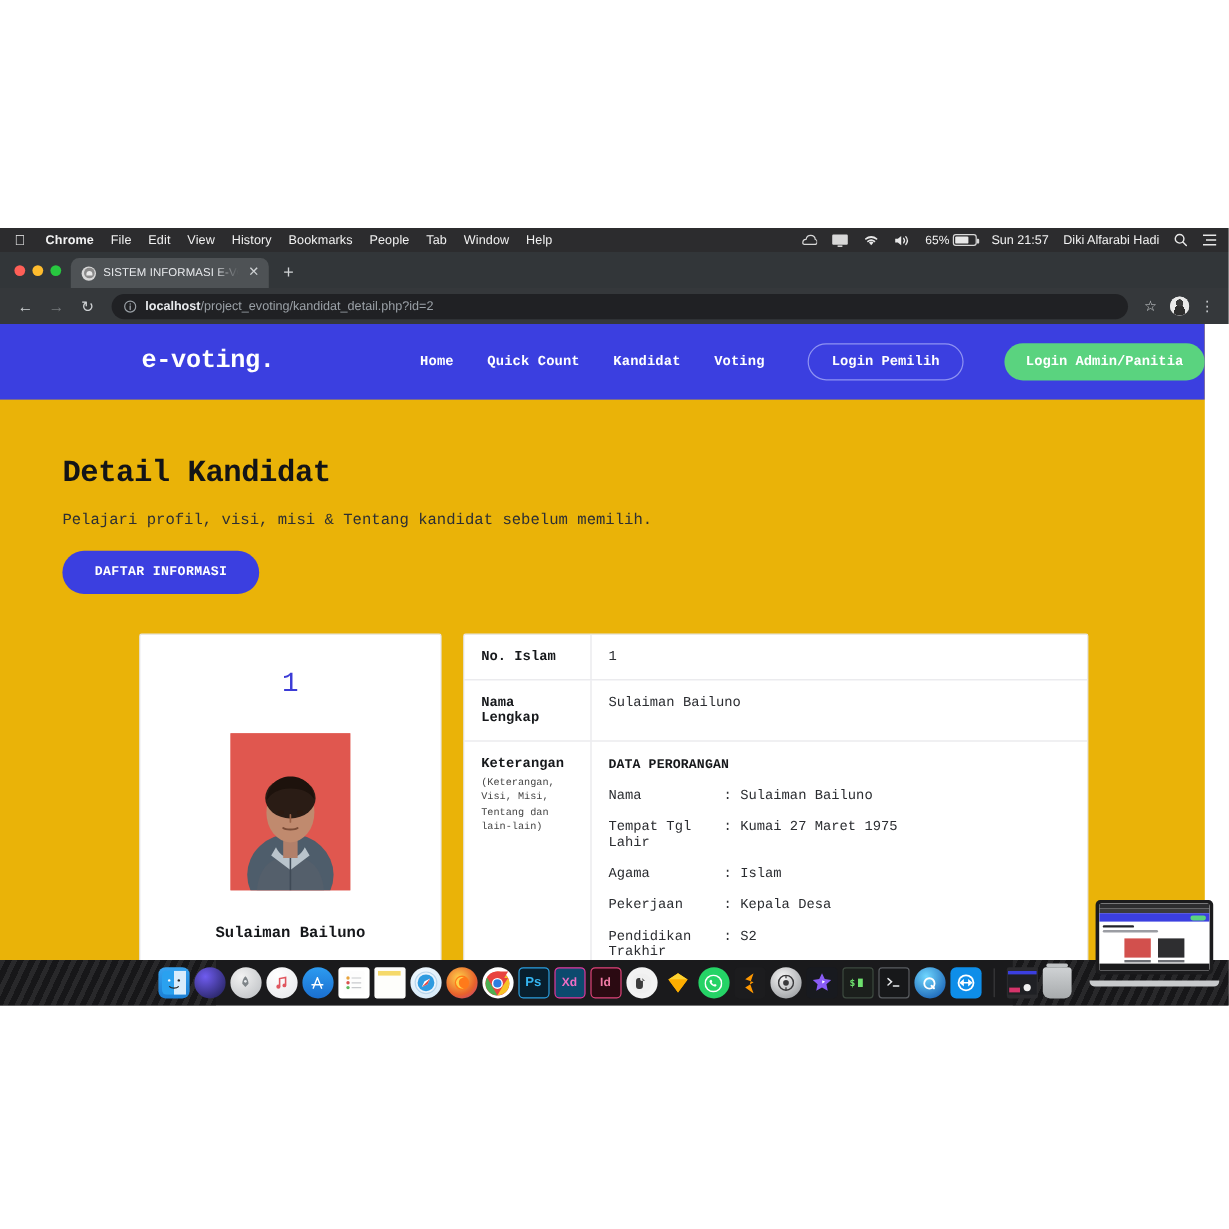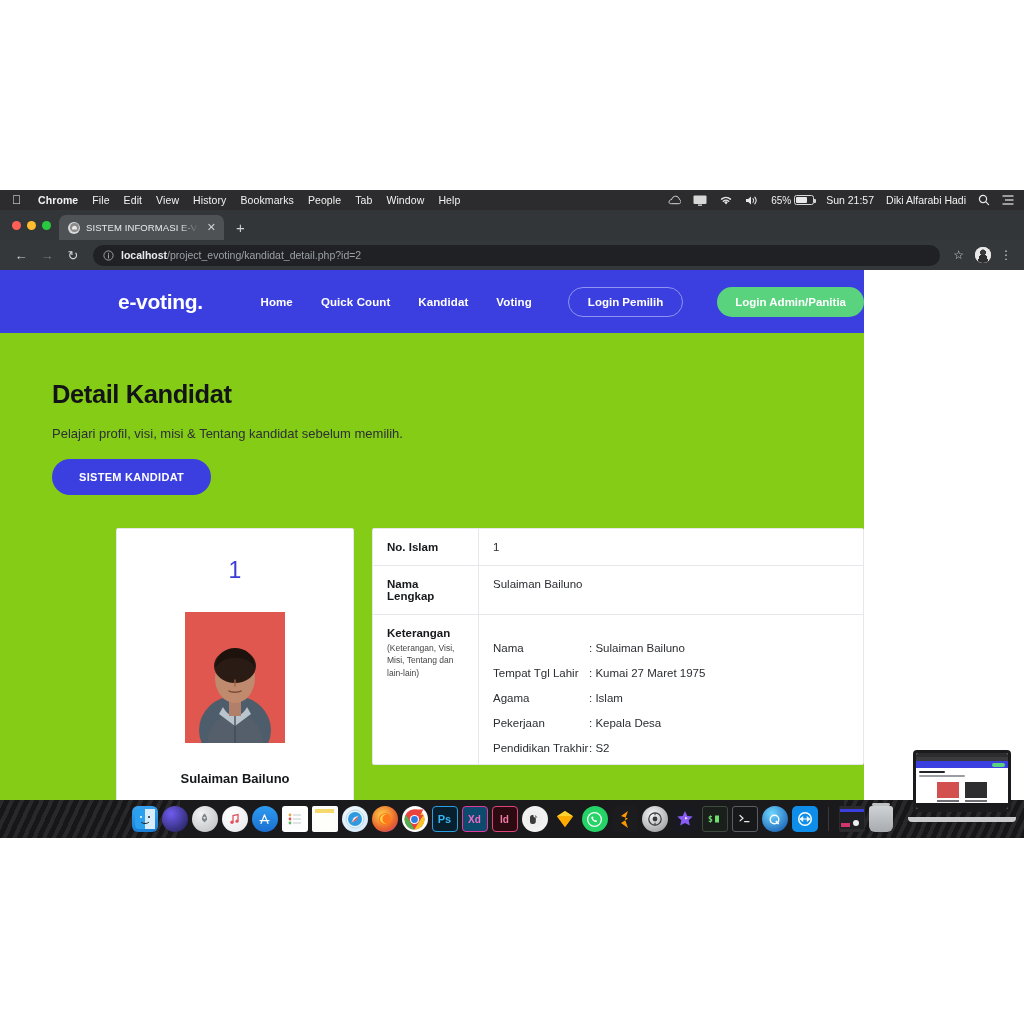--- a/index.html
+++ b/index.html
@@ -66,21 +66,21 @@
   .omnibox .path { color: #9aa0a6; }
   .star { color: #cfd2d4; font-size: 12px; padding: 0 6px; }
   .avatar-btn { width: 16px; height: 16px; border-radius: 50%; background: #f0f0f0; overflow:hidden; position:relative; margin: 0 5px;}
   .avatar-btn::before { content:""; position:absolute; left:0; top:0; right:0; bottom:0; background:
      radial-gradient(circle at 50% 34%, #3a3a3a 0 22%, transparent 23%),
      radial-gradient(ellipse at 50% 105%, #2e2e2e 0 44%, transparent 45%),
      #e9e9e9; }
   .kebab { color: #cfd2d4; font-size: 12px; padding: 0 4px; letter-spacing: 0; line-height: 1; }
 
   
-  .page { position: absolute; left:0; top: 270px; width: 864px; height: 530px; background: #84cc16; overflow: hidden; }
+  .page { position: absolute; left:0; top: 270px; width: 1004px; height: 530px; background: #eab308; overflow: hidden; font-family: Liberation Mono, monospace; }
   .sitenav {
     height: 63px; background: #3b3fe0; display: flex; align-items: center;
     padding: 0 0 0 118px; color: #fff;
   }
   .brand { font-size: 21px; font-weight: bold; letter-spacing: -0.3px; }
   .navlinks { margin-left: auto; display: flex; align-items: center; gap: 28px; padding-right: 0px; }
   .navlink { font-size: 11.5px; font-weight: bold; color: #fff; letter-spacing: .1px; }
   .btn-outline {
     border: 1.3px solid #8f93f2; border-radius: 16px; padding: 8px 19px;
     font-size: 11.5px; font-weight: bold; color: #fff; margin-left: 8px;
@@ -282,21 +282,21 @@
         <span class="navlink">Kandidat</span>
         <span class="navlink">Voting</span>
         <span class="btn-outline">Login Pemilih</span>
         <span class="btn-green">Login Admin/Panitia</span>
       </div>
     </div>
 
     <div class="content">
       <h1 class="page-title">Detail Kandidat</h1>
       <div class="subtitle">Pelajari profil, visi, misi &amp; Tentang kandidat sebelum memilih.</div>
-      <span class="btn-primary">SISTEM KANDIDAT</span>
+      <span class="btn-primary">DAFTAR INFORMASI</span>
     </div>
 
     <div class="lower">
 
       <div class="cand-card">
         <div class="cand-num">1</div>
         <div class="cand-photo">
           <svg width="100" height="131" viewBox="0 0 100 131">
             <rect width="100" height="131" fill="#e0574f"></rect>
             <ellipse cx="50" cy="118" rx="36" ry="34" fill="#4e5d6b"></ellipse>
@@ -328,20 +328,21 @@
               <b>Nama Lengkap</b>
             </div>
           <div class="tval">Sulaiman Bailuno</div>
         </div>
         <div class="trow">
           <div class="tlabel">
             <b>Keterangan</b>
             <div class="sub">(Keterangan, Visi, Misi, Tentang dan lain-lain)</div>
           </div>
           <div class="tval tall">
+            <div class="sec-head">DATA PERORANGAN</div>
 
             <div class="kv">
               <span class="k">Nama</span>
               <span class="v"><span>: </span><span>Sulaiman Bailuno</span></span>
             </div>
             <div class="kv">
               <span class="k">Tempat Tgl Lahir</span>
               <span class="v"><span>: </span><span>Kumai 27 Maret 1975</span></span>
             </div>
             <div class="kv">

